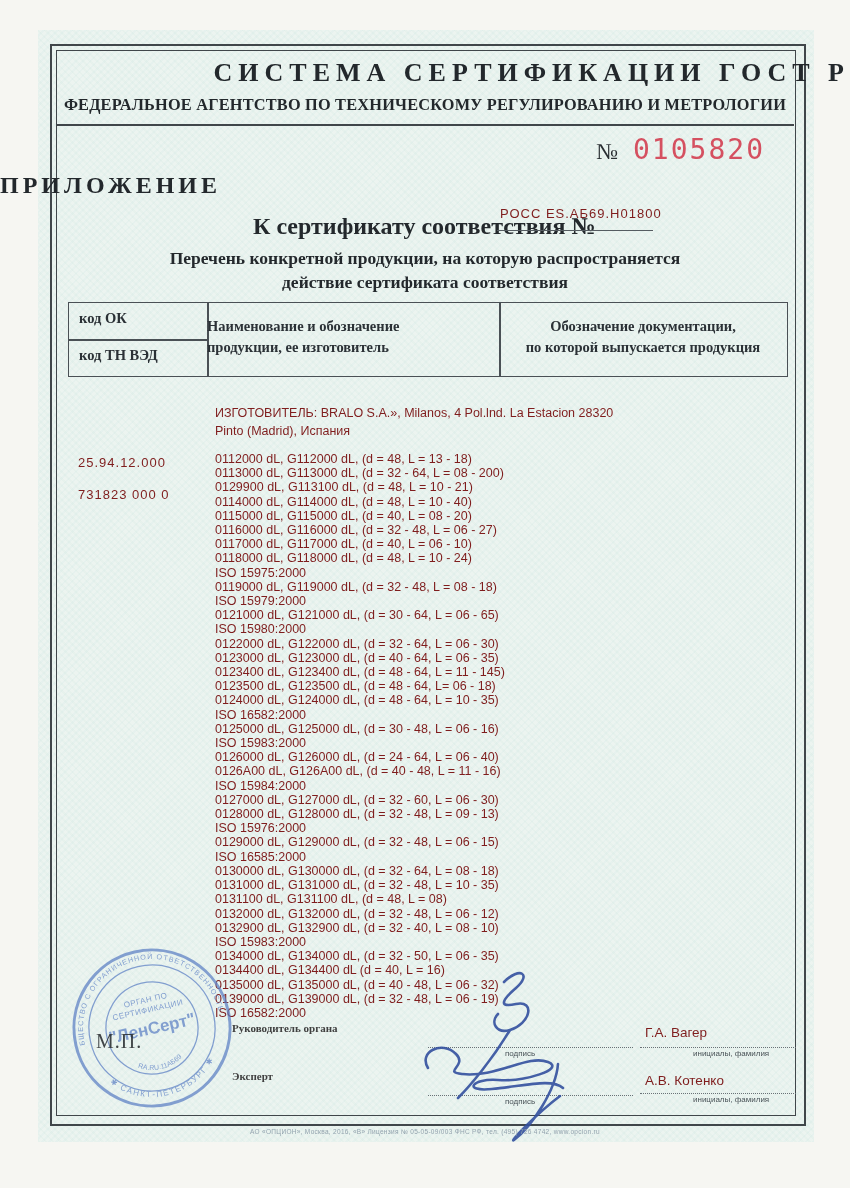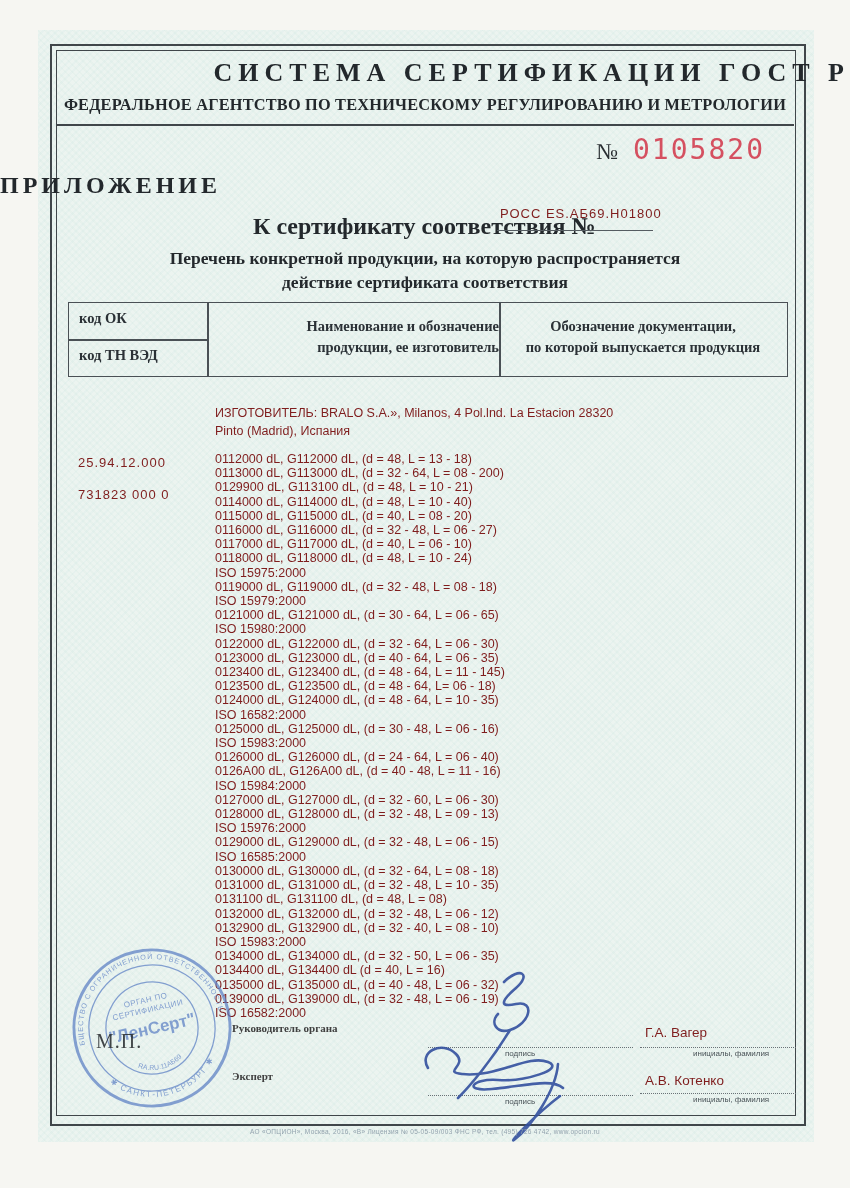--- a/index.html
+++ b/index.html
@@ -57,21 +57,21 @@
   .desc2{left:0;right:0;top:272px;text-align:center;font-size:17.5px;font-weight:bold;color:#23282c;}
 
   
   .tbl{left:68px;top:302px;width:718px;height:73px;border:1.5px solid #4a5055;}
   .tbl .v1{position:absolute;left:138px;top:0;bottom:0;width:1.5px;background:#4a5055;}
   .tbl .v2{position:absolute;left:430px;top:0;bottom:0;width:1.5px;background:#4a5055;}
   .tbl .h1{position:absolute;left:0;top:36px;width:138px;height:1.5px;background:#4a5055;}
   .tbl .cell-text{position:absolute;font-size:14.5px;font-weight:600;color:#2b3136;}
   .tbl .c1a{left:10px;top:7px;}
   .tbl .c1b{left:10px;top:44px;}
-  .tbl .c2{left:138px;width:292px;top:13px;text-align:right;line-height:21px;}
+  .tbl .c2{left:138px;width:292px;top:13px;text-align:left;line-height:21px;}
   .tbl .c3{left:430px;width:288px;top:13px;text-align:center;line-height:21px;}
 
   .mono{font-family:Liberation Sans, sans-serif;color:#7f1d1d;}
   .manu1{left:215px;top:406px;font-size:12.5px;}
   .manu2{left:215px;top:424px;font-size:12.5px;}
   .code-ok{left:78px;top:455px;font-size:13px;letter-spacing:1px;}
   .code-tnved{left:78px;top:487px;font-size:13px;letter-spacing:1px;}
   .prod-list{left:215px;top:452px;font-size:12.5px;line-height:14.2px;}
 
   .sig-label{font-size:11px;font-weight:bold;color:#404040;}

